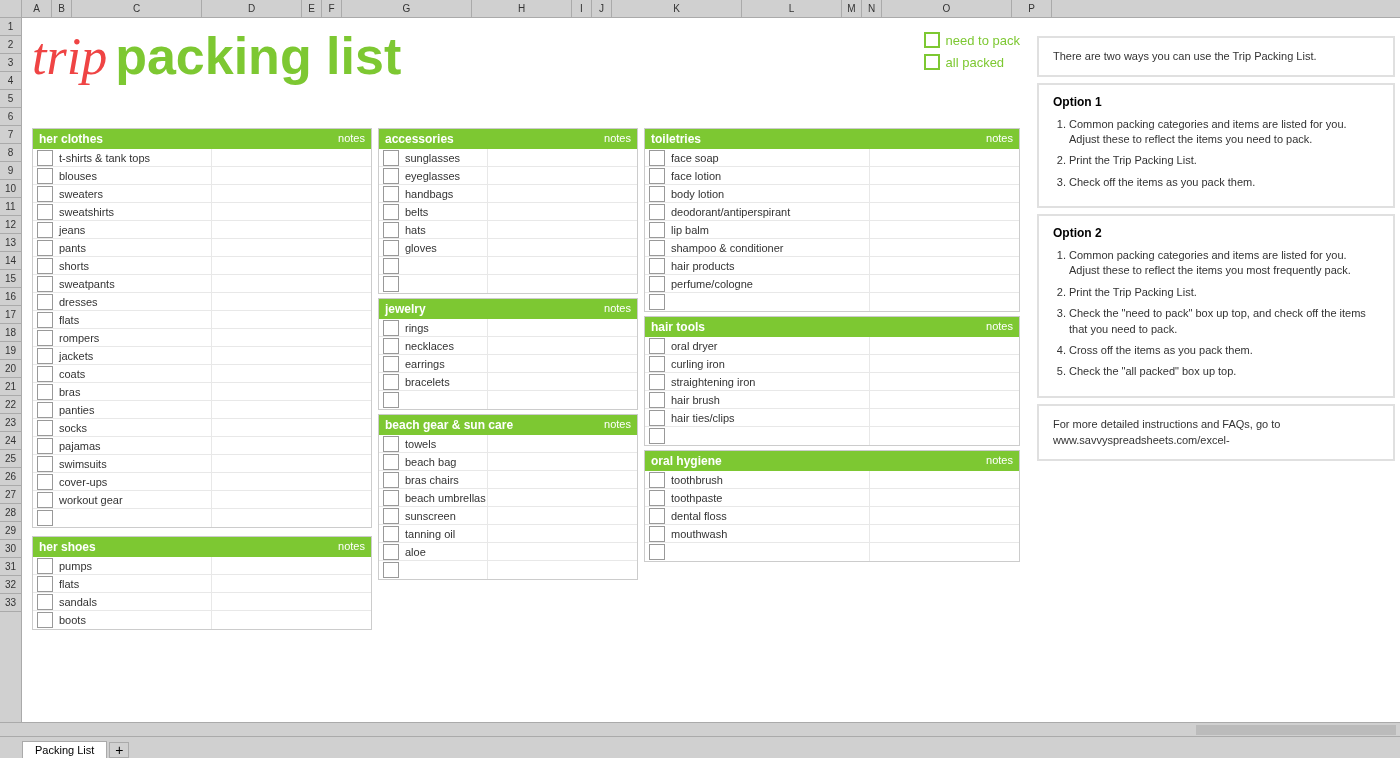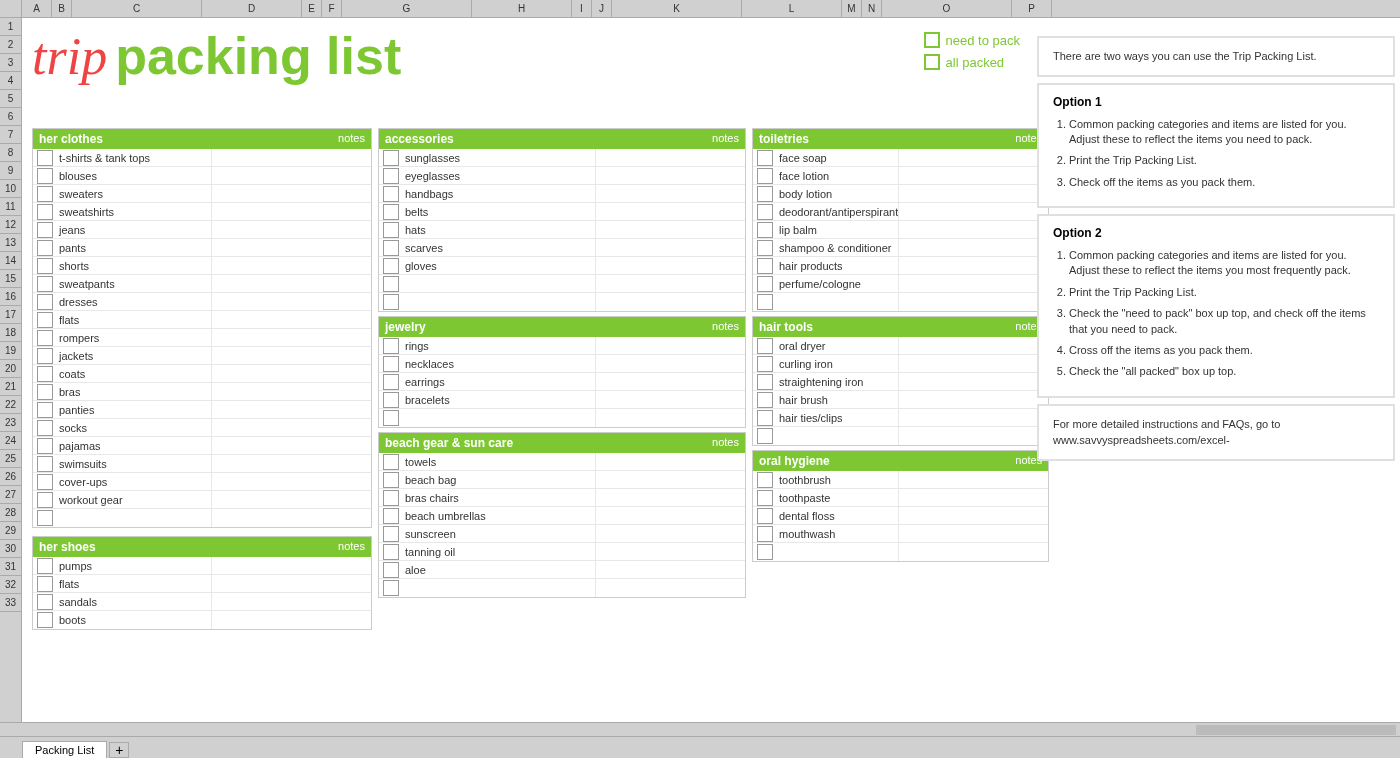--- a/index.html
+++ b/index.html
@@ -17,21 +17,21 @@
     .legend-item { display: flex; align-items: center; gap: 6px; }
     .legend-box { width: 16px; height: 16px; border: 2px solid #7DC832; background: #fff; }
     .legend-text { color: #7DC832; font-size: 13px; }
 
     
     .sections-area { position: absolute; top: 110px; left: 10px; right: 380px; bottom: 40px; display: flex; gap: 6px; }
 
     
     .col-left { width: 340px; flex-shrink: 0; display: flex; flex-direction: column; gap: 8px; }
     
-    .col-mid { width: 368px; flex-shrink: 0; display: flex; flex-direction: column; gap: 4px; }
+    .col-mid { width: 260px; flex-shrink: 0; display: flex; flex-direction: column; gap: 4px; }
     
     .col-right { flex: 1; display: flex; flex-direction: column; gap: 4px; }
 
     
     .category { border: 1px solid #ccc; }
     .category-header { background: #7DC832; color: #fff; font-weight: bold; font-size: 12px; padding: 3px 6px; display: flex; justify-content: space-between; }
     .category-header .notes-label { color: #fff; font-weight: normal; font-size: 11px; }
     .category-item { display: flex; align-items: center; border-bottom: 1px solid #e8e8e8; height: 18px; }
     .category-item:last-child { border-bottom: none; }
     .item-checkbox { width: 16px; height: 16px; border: 1px solid #999; margin: 0 4px; flex-shrink: 0; background: #fff; }
@@ -334,25 +334,20 @@
                     <span class="item-text">belts</span>
                     <div class="item-notes" style="width: 150px;"></div>
                   </div>
                   <div class="category-item">
                     <div class="item-checkbox"></div>
                     <span class="item-text">hats</span>
                     <div class="item-notes" style="width: 150px;"></div>
                   </div>
                   <div class="category-item">
                     <div class="item-checkbox"></div>
-                    <span class="item-text">scarves</span>
-                    <div class="item-notes" style="width: 150px;"></div>
-                  </div>
-                  <div class="category-item">
-                    <div class="item-checkbox"></div>
                     <span class="item-text">gloves</span>
                     <div class="item-notes" style="width: 150px;"></div>
                   </div>
                   <div class="category-item">
                     <div class="item-checkbox"></div>
                     <span class="item-text"></span>
                     <div class="item-notes" style="width: 150px;"></div>
                   </div>
                   <div class="category-item">
                     <div class="item-checkbox"></div>

